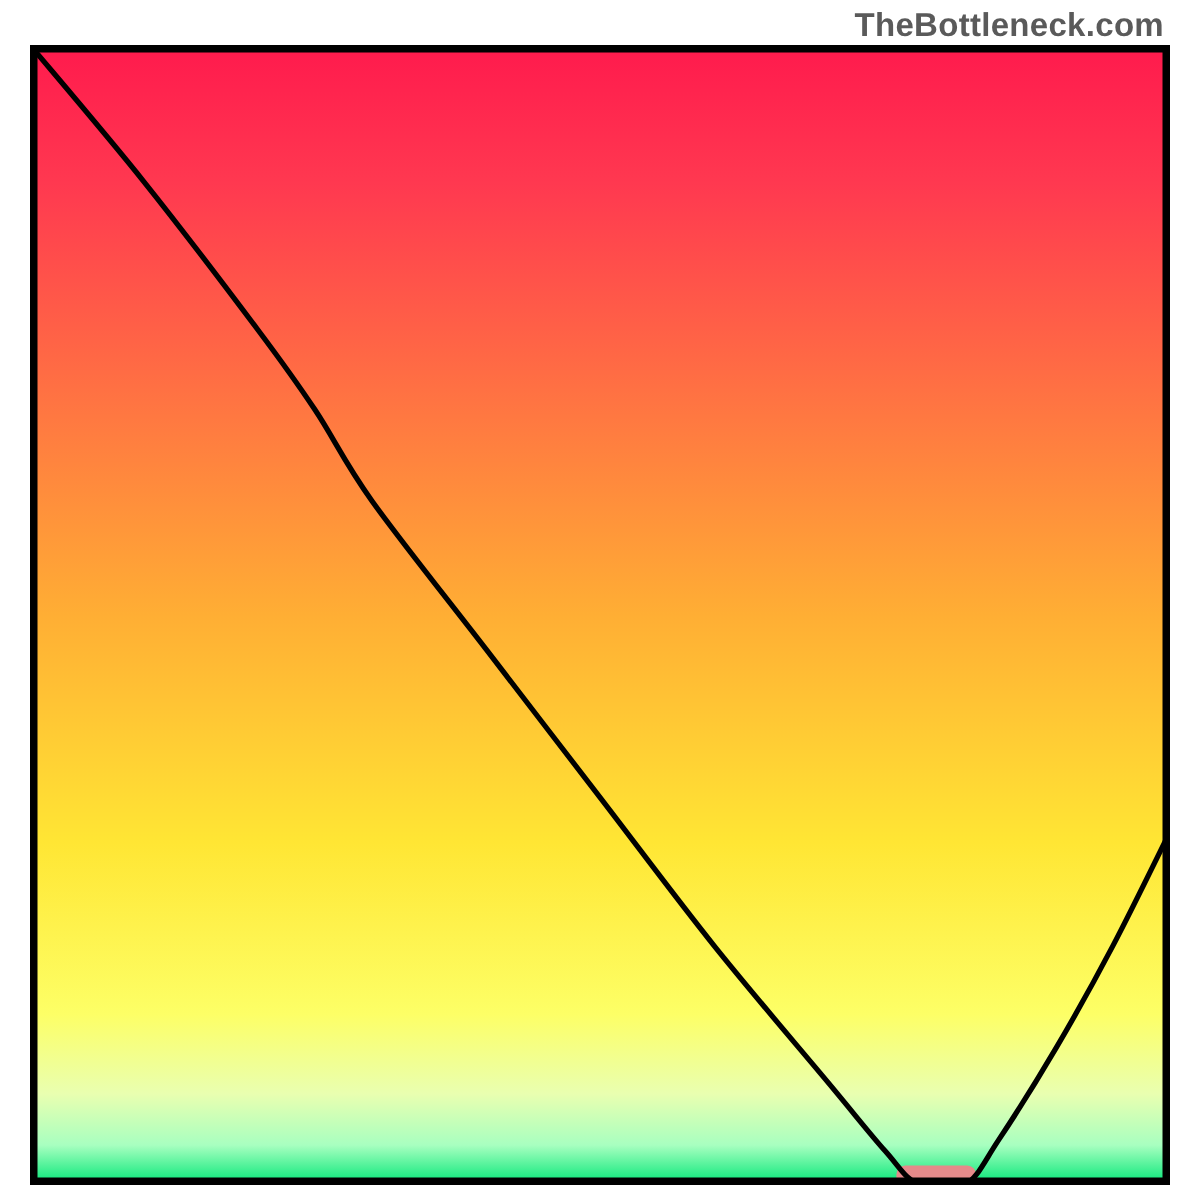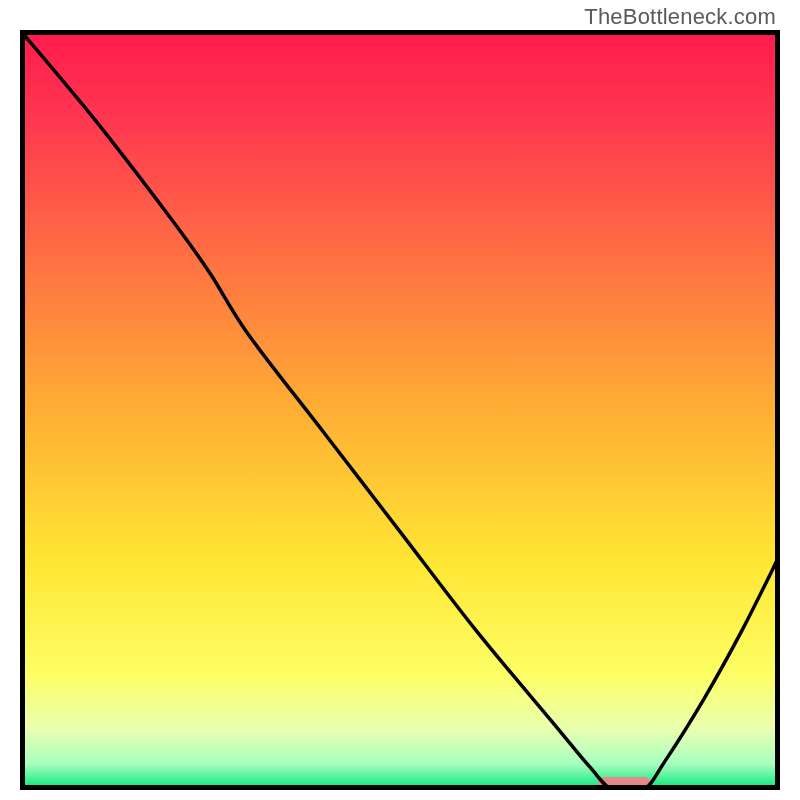--- a/index.html
+++ b/index.html
@@ -34,21 +34,21 @@
     height: 760px;
     box-sizing: border-box;
     border: 5px solid #000;
     pointer-events: none;
   }
   .watermark {
     position: absolute;
     top: 4px;
     right: 24px;
     font-size: 22px;
-    font-weight: 400;
+    font-weight: 700;
     color: #5a5a5a;
     letter-spacing: 0.2px;
   }
   svg {
     display: block;
   }
 </style>
 </head>
 <body>
 

